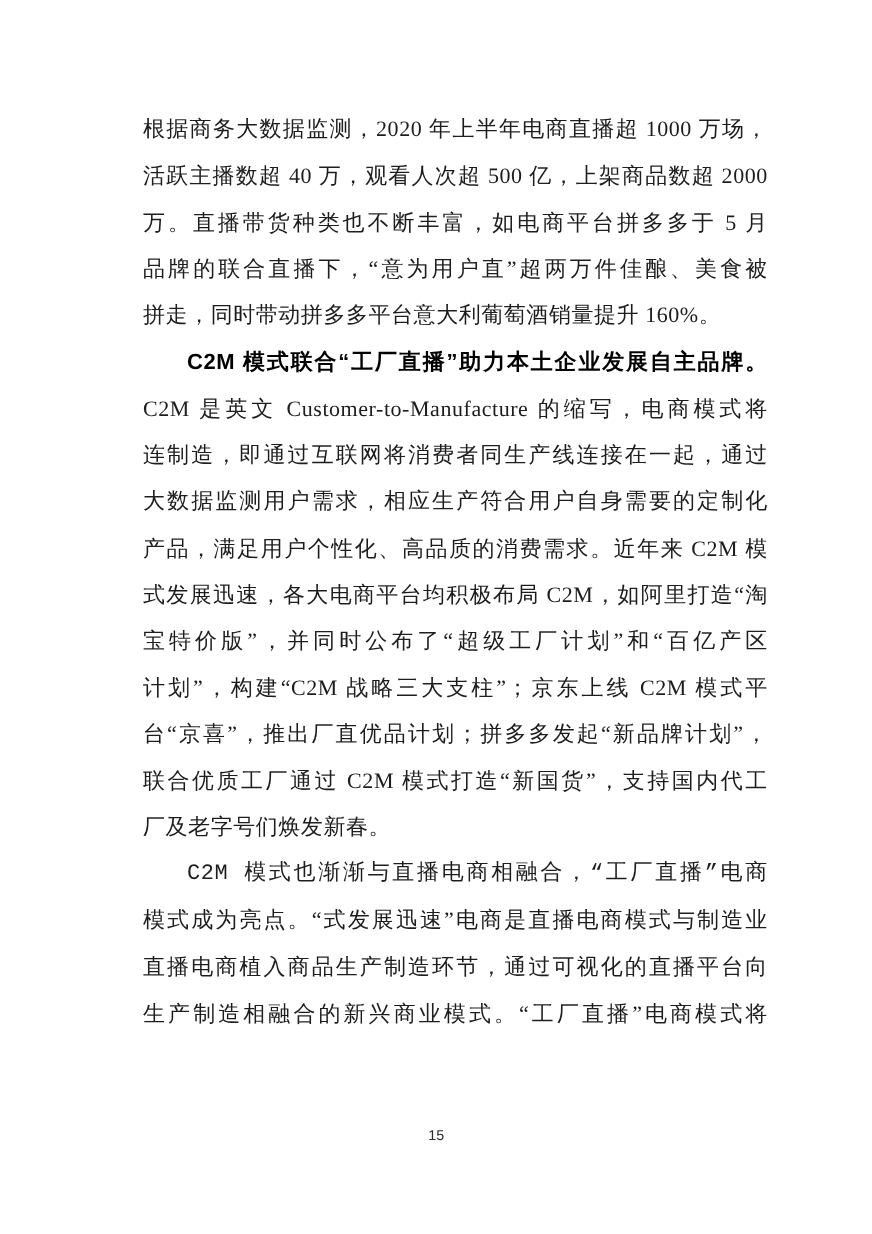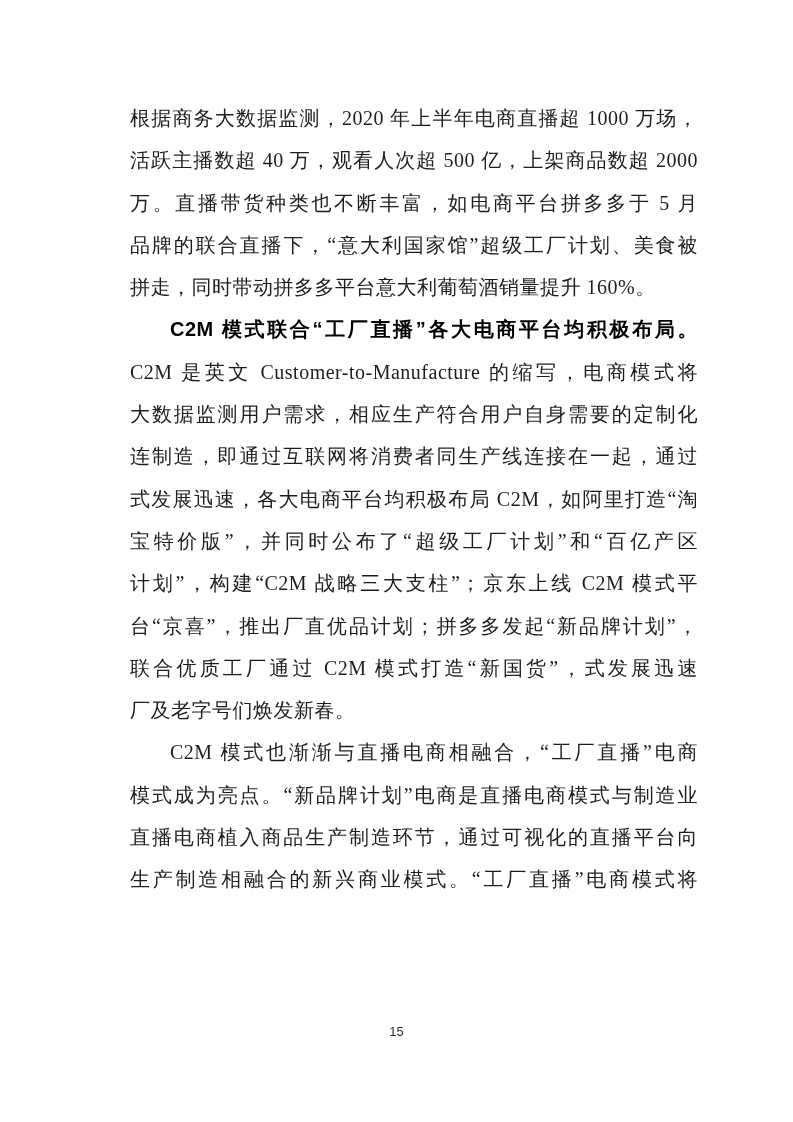--- a/index.html
+++ b/index.html
@@ -35,20 +35,21 @@
     text-align-last: justify;
     text-justify: inter-character;
     overflow: hidden;
     letter-spacing: 0.5px;
   }
   .line.last {
     text-align-last: left;
   }
   .line.indent {
     padding-left: 40px;
+    font-family: Liberation Mono, monospace;
   }
   .line.bold {
     font-weight: 700;
     color: #000000;
     font-family: "Liberation Sans", "DejaVu Sans", sans-serif;
   }
   .page-number {
     position: absolute;
     top: 1022px;
     left: 0;
@@ -61,31 +62,32 @@
   }
 </style>
 </head>
 <body>
 
 <div class="page">
   <div class="text-block" id="text-block">
       <div class="line">根据商务大数据监测，2020 年上半年电商直播超 1000 万场，</div>
       <div class="line">活跃主播数超 40 万，观看人次超 500 亿，上架商品数超 2000</div>
       <div class="line">万。直播带货种类也不断丰富，如电商平台拼多多于 5 月</div>
-      <div class="line">品牌的联合直播下，“意大利国家馆”超级工厂计划、美食被</div>
+      <div class="line">品牌的联合直播下，“意为用户直”超两万件佳酿、美食被</div>
       <div class="line last">拼走，同时带动拼多多平台意大利葡萄酒销量提升 160%。</div>
-      <div class="line bold indent">C2M 模式联合“工厂直播”各大电商平台均积极布局。</div>
+      <div class="line bold indent">C2M 模式联合“工厂直播”助力本土企业发展自主品牌。</div>
       <div class="line">C2M 是英文 Customer-to-Manufacture 的缩写，电商模式将</div>
+      <div class="line">连制造，即通过互联网将消费者同生产线连接在一起，通过</div>
       <div class="line">大数据监测用户需求，相应生产符合用户自身需要的定制化</div>
-      <div class="line">连制造，即通过互联网将消费者同生产线连接在一起，通过</div>
+      <div class="line">产品，满足用户个性化、高品质的消费需求。近年来 C2M 模</div>
       <div class="line">式发展迅速，各大电商平台均积极布局 C2M，如阿里打造“淘</div>
       <div class="line">宝特价版”，并同时公布了“超级工厂计划”和“百亿产区</div>
       <div class="line">计划”，构建“C2M 战略三大支柱”；京东上线 C2M 模式平</div>
       <div class="line">台“京喜”，推出厂直优品计划；拼多多发起“新品牌计划”，</div>
-      <div class="line">联合优质工厂通过 C2M 模式打造“新国货”，式发展迅速</div>
+      <div class="line">联合优质工厂通过 C2M 模式打造“新国货”，支持国内代工</div>
       <div class="line last">厂及老字号们焕发新春。</div>
       <div class="line indent">C2M 模式也渐渐与直播电商相融合，“工厂直播”电商</div>
-      <div class="line">模式成为亮点。“新品牌计划”电商是直播电商模式与制造业</div>
+      <div class="line">模式成为亮点。“式发展迅速”电商是直播电商模式与制造业</div>
       <div class="line">直播电商植入商品生产制造环节，通过可视化的直播平台向</div>
       <div class="line">生产制造相融合的新兴商业模式。“工厂直播”电商模式将</div>
     </div>
   <div class="page-number">15</div>
 </div>
 
 </body></html>

